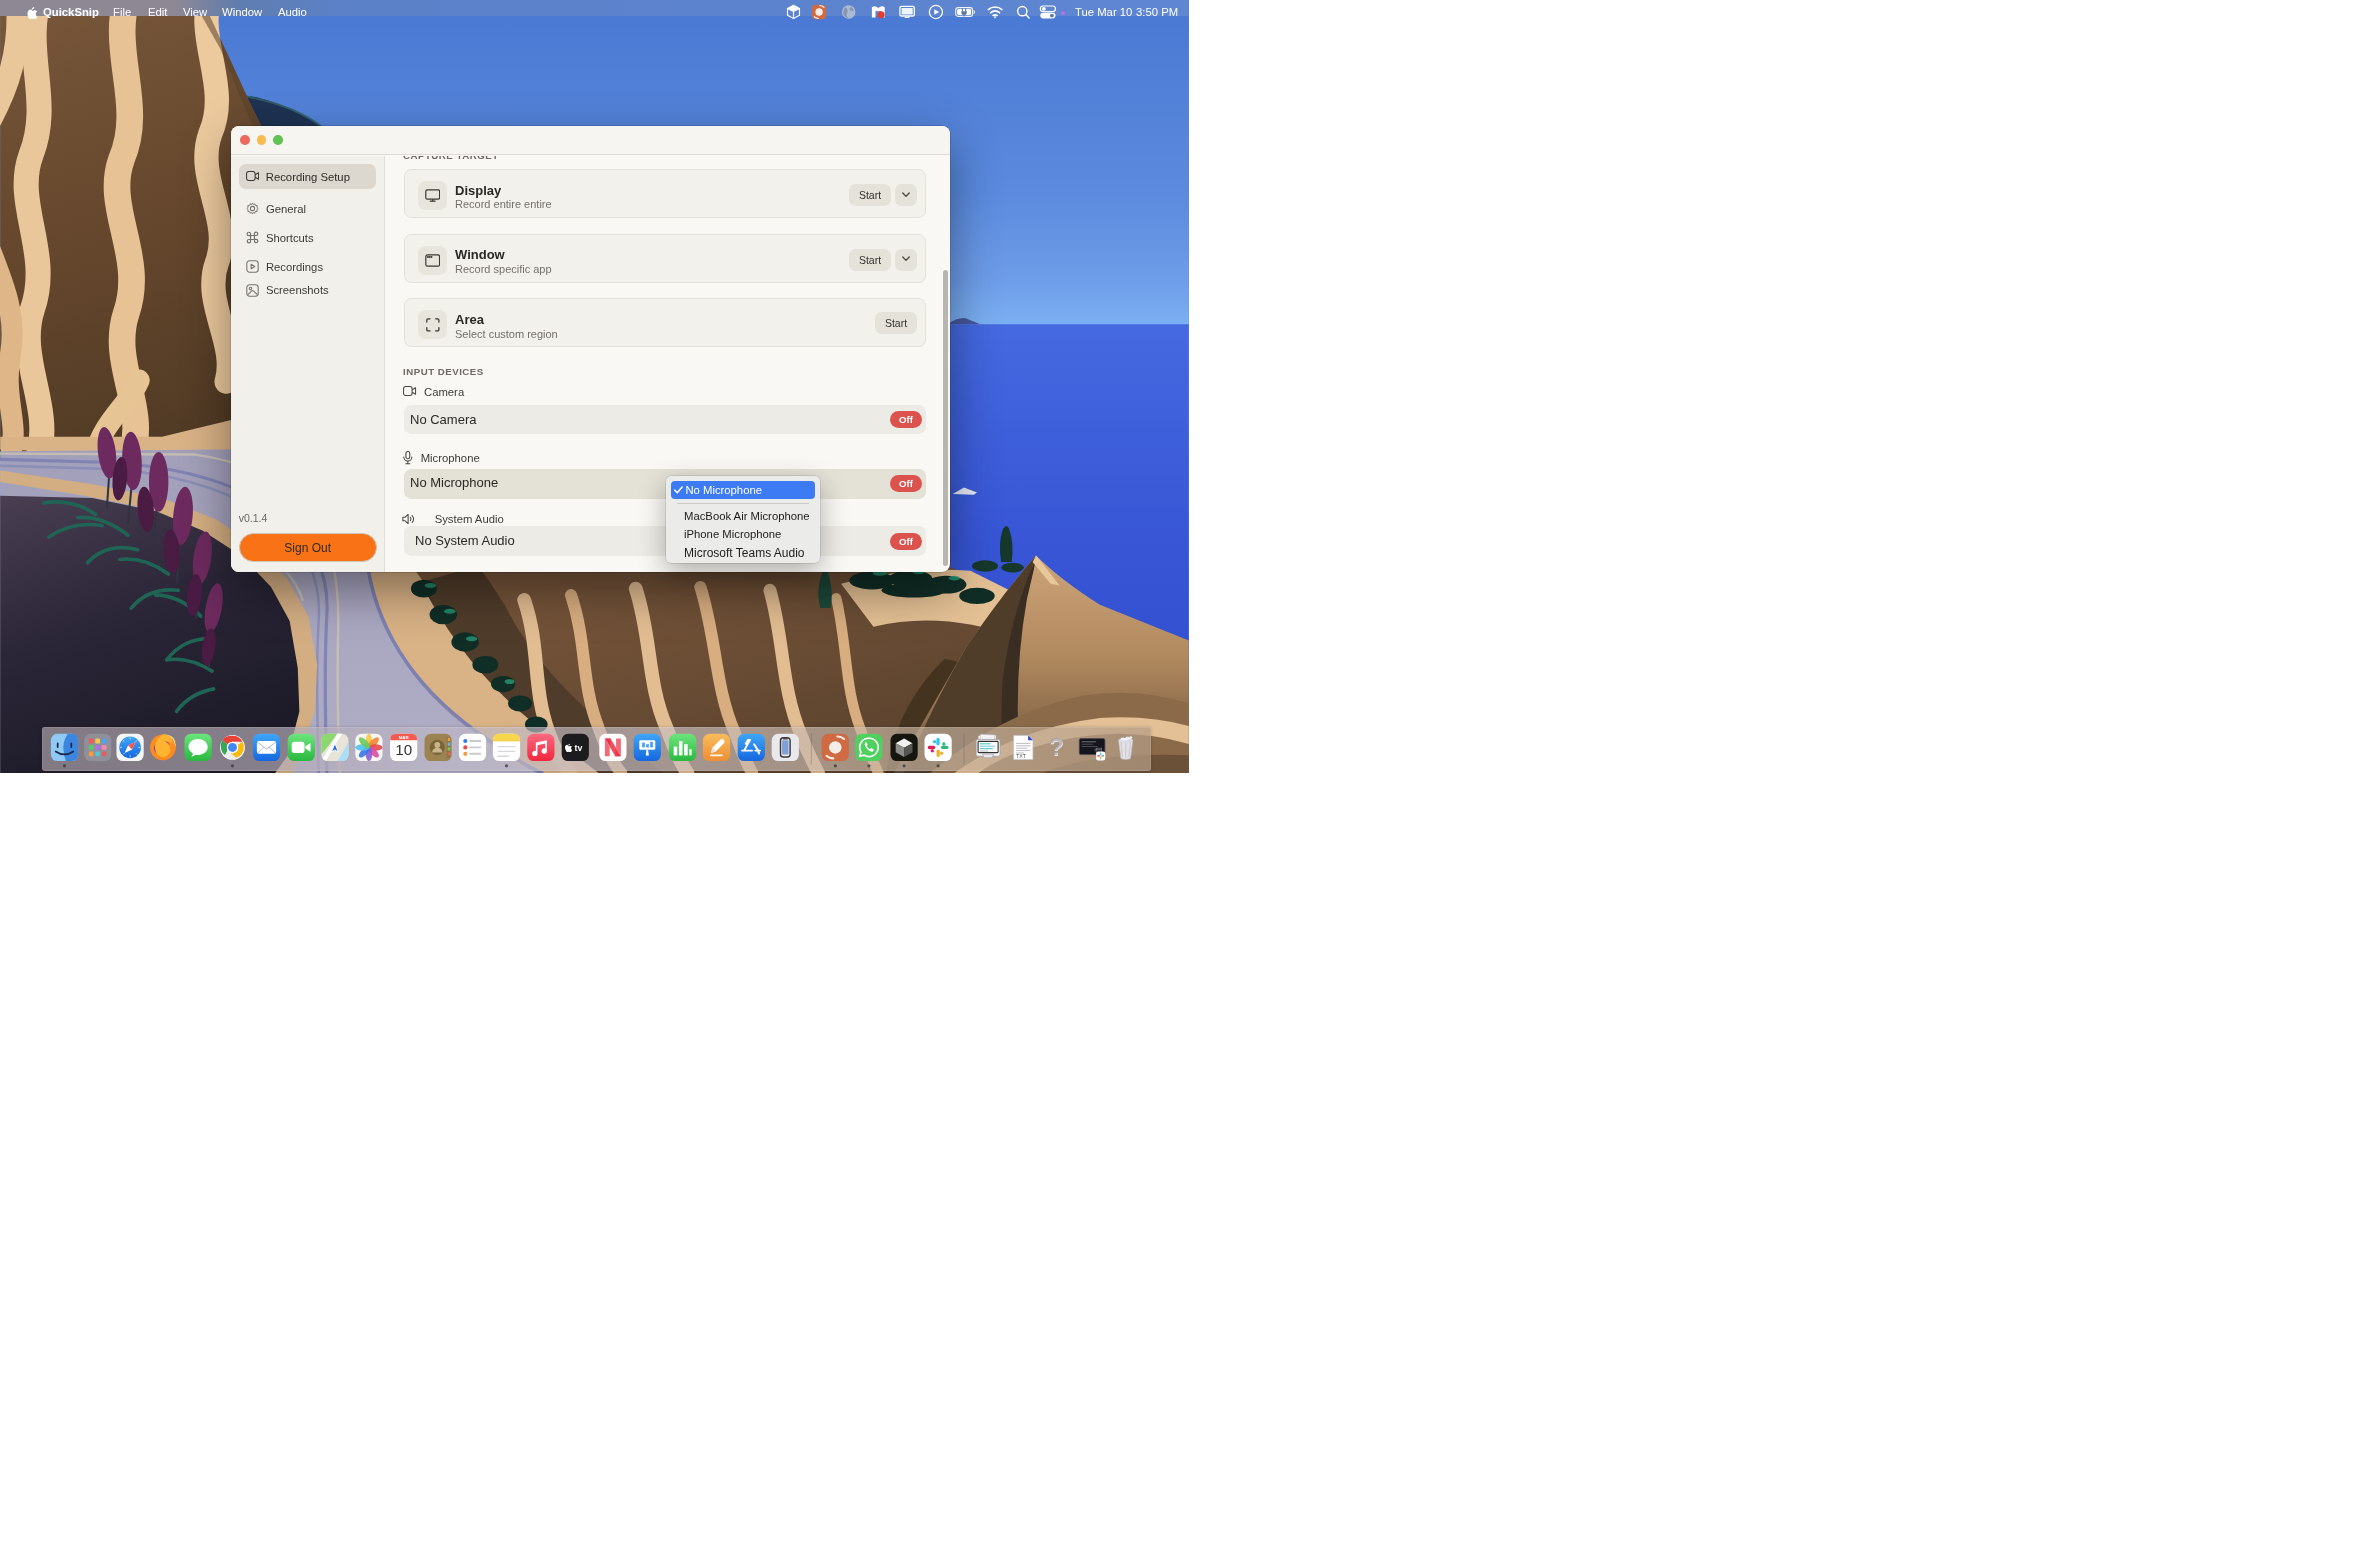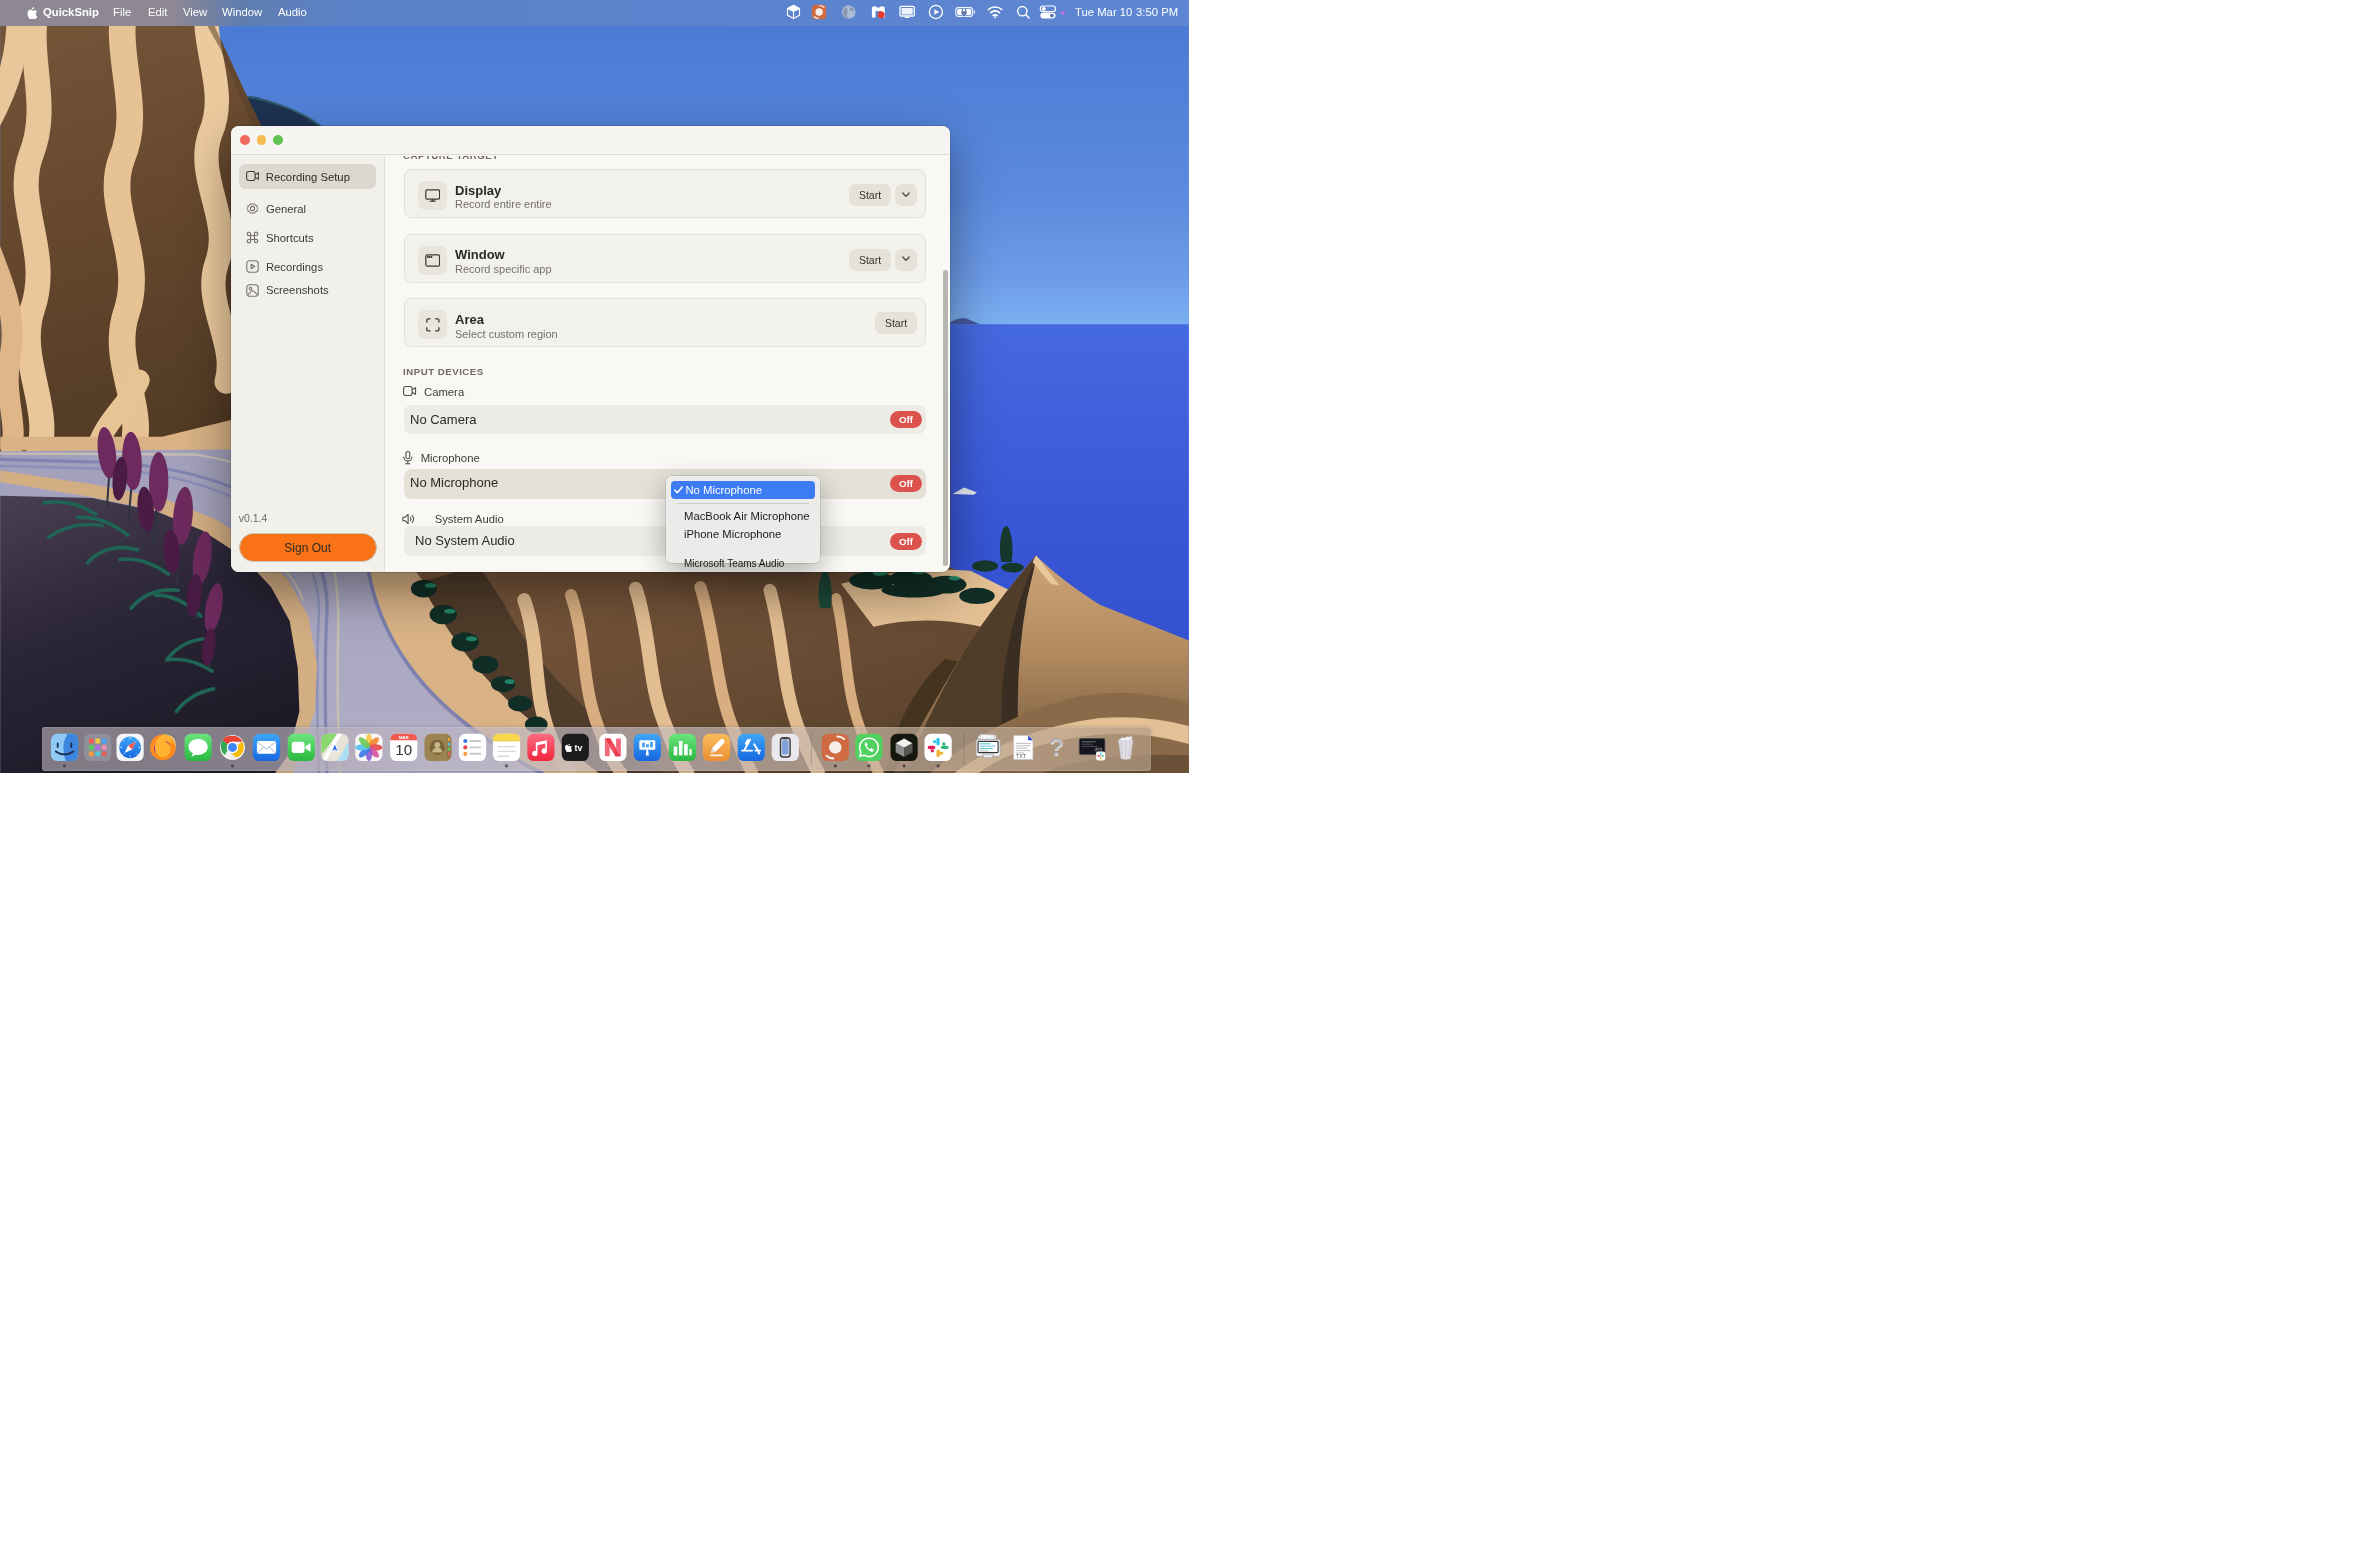--- a/index.html
+++ b/index.html
@@ -183,21 +183,21 @@
   <g fill="#16382c">
     <ellipse cx="1218" cy="700" rx="16" ry="7"></ellipse>
     <ellipse cx="1252" cy="702" rx="14" ry="6"></ellipse>
   </g>
 
   <path d="M1150,956 Q1240,880 1340,860 Q1410,850 1470,870 L1470,956 Z" fill="#8a6a49"></path>
   <path d="M1180,956 Q1260,900 1360,888 Q1420,884 1470,898 L1470,920 Q1400,900 1330,912 Q1250,926 1210,956 Z" fill="#e3c096"></path>
   <path d="M1290,956 Q1350,930 1470,934 L1470,956 Z" fill="#6b5138"></path>
 </svg>
 
-<div id="menubar" class="abs" style="left:0;top:0;width:1189px;height:26px;background:linear-gradient(90deg,#8e8894 0px,#8e8894 174px,#5f7dae 239px,#5b81c8 348px,#5b82cb 566px,#5e86d2 1189px);color:#ffffff;padding-left:8px;">
+<div id="menubar" class="abs" style="left:0;top:0;width:1189px;height:16px;background:linear-gradient(90deg,#8e8894 0px,#8e8894 174px,#5f7dae 239px,#5b81c8 348px,#5b82cb 566px,#5e86d2 1189px);color:#ffffff;padding-left:8px;">
   <svg class="abs" style="left:27px;top:5.7px" width="10.5" height="13" viewBox="0 0 15 17" fill="#fff">
     <path d="M10.3,0.6 c0.2,1 -0.3,2 -0.9,2.7 c-0.6,0.7 -1.6,1.3 -2.5,1.2 c-0.2,-0.9 0.3,-1.9 0.9,-2.5 C8.4,1.2 9.5,0.7 10.3,0.6 Z"></path>
     <path d="M7.4,5.2 c0.9,0 1.8,-0.8 3.2,-0.8 c0.6,0 2.3,0.2 3.4,1.7 c-0.1,0.1 -2,1.2 -2,3.4 c0,2.6 2.3,3.5 2.3,3.5 c0,0.1 -0.4,1.2 -1.2,2.4 c-0.7,1 -1.5,2 -2.7,2 c-1.1,0 -1.5,-0.7 -2.8,-0.7 c-1.3,0 -1.7,0.7 -2.8,0.7 c-1.2,0 -2,-1 -2.8,-2 C1.2,14.1 0.2,11.5 0.2,9.1 c0,-3.9 2.5,-5.9 5,-5.9 C6.1,3.2 7,5.2 7.4,5.2 Z" transform="translate(0.5,1)"></path>
   </svg>
   <div style="font-size:11.3px;">
     <span class="abs" style="left:43px;top:5.7px;font-weight:700;">QuickSnip</span>
     <span class="abs" style="left:113px;top:5.7px;">File</span>
     <span class="abs" style="left:148px;top:5.7px;">Edit</span>
     <span class="abs" style="left:183px;top:5.7px;">View</span>
     <span class="abs" style="left:222px;top:5.7px;">Window</span>
@@ -413,21 +413,21 @@
 
 <div id="menu" class="abs" style="left:666px;top:476px;width:154px;height:87px;background:#ebebe9;border-radius:4.9px;box-shadow:0 0 0 0.4px rgba(0,0,0,0.2), 0 9.7px 27.5px rgba(0,0,0,0.3);">
   <div class="abs" style="left:4.9px;top:5.3px;width:144px;height:18px;background:#3d7bf5;border-radius:4px;"></div>
   <svg class="abs" style="left:8px;top:9.7px" width="9" height="8" viewBox="0 0 11 10" fill="none" stroke="#fff" stroke-width="1.9" stroke-linecap="round" stroke-linejoin="round">
         <path d="M1,5.2 L4,8.4 L10,1.2"></path>
       </svg>
   <div class="abs" style="left:19.4px;top:7.7px;font-size:11.3px;color:#fff;">No Microphone</div>
   <div class="abs" style="left:11px;top:27px;width:132px;height:0.8px;background:#cccbc7;"></div>
   <div class="abs" style="left:18px;top:34px;font-size:11.3px;color:#1d1c1a;">MacBook Air Microphone</div>
   <div class="abs" style="left:18px;top:52px;font-size:11.3px;color:#1d1c1a;">iPhone Microphone</div>
-  <div class="abs" style="left:18px;top:82px;font-size:10px;color:#1d1c1a;">Microsoft Teams Audio</div>
+  <div class="abs" style="left:18px;top:70px;font-size:12px;color:#1d1c1a;">Microsoft Teams Audio</div>
 </div>
 
 <div id="dock" class="abs" style="left:42px;top:727px;width:1109px;height:44px;border-radius:3px;background:linear-gradient(90deg,rgba(162,152,160,0.75),rgba(188,182,196,0.68) 35%,rgba(198,190,196,0.66) 55%,rgba(200,182,164,0.68) 75%,rgba(180,156,132,0.72));box-shadow:0 0 0 0.4px rgba(255,255,255,0.25) inset, 0 0.8px 3.2px rgba(0,0,0,0.18);">
 <svg width="1109" height="44" viewBox="0 0 1372 55">
   <defs>
     <linearGradient id="gGreen" x1="0" y1="0" x2="0" y2="1">
             <stop offset="0" stop-color="#6ce57c"></stop>
             <stop offset="1" stop-color="#29b83f"></stop>
           </linearGradient>
     <linearGradient id="gBlue" x1="0" y1="0" x2="0" y2="1">

